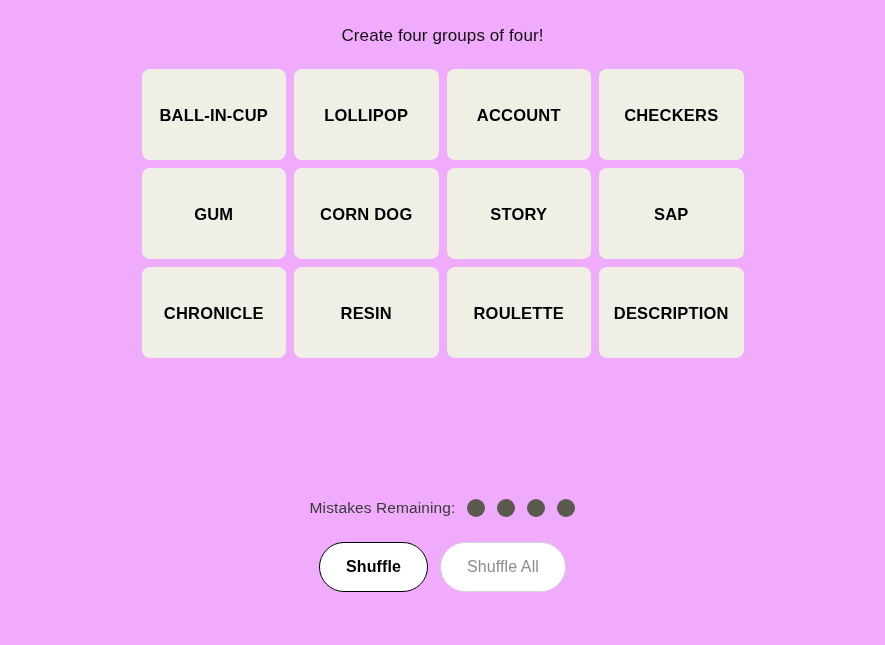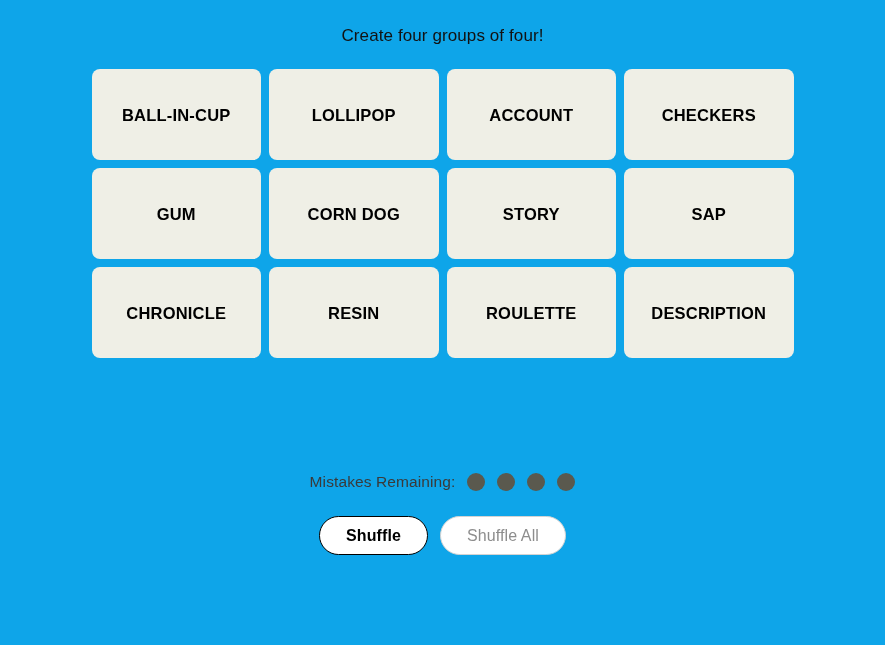--- a/index.html
+++ b/index.html
@@ -11,37 +11,37 @@
     font-family: "Liberation Sans", sans-serif;
     overflow: hidden;
   }
 
   .game-root {
     width: 885px;
     height: 645px;
     display: flex;
     flex-direction: column;
     align-items: center;
-    background: #0ea5e9;
+    background: #f0abfc;
   }
 
   
   .game-title {
     margin-top: 25px;
     font-size: 17px;
     font-weight: 400;
     color: #121212;
     letter-spacing: 0.1px;
     line-height: 22px;
   }
 
   
   .tile-grid {
     margin-top: 22px;
-    width: 702px;
+    width: 602px;
     display: grid;
     grid-template-columns: repeat(4, 1fr);
     grid-template-rows: repeat(4, 91px);
     gap: 8px 8px;
   }
 
   .tile {
     background: #efefe6;
     border: none;
     border-radius: 8px;
@@ -59,21 +59,21 @@
     font-weight: 700;
     color: #000000;
     letter-spacing: 0.2px;
     line-height: 20px;
     white-space: pre-line;
     text-transform: uppercase;
   }
 
   
   .mistakes-row {
-    margin-top: 16px;
+    margin-top: 42px;
     display: flex;
     align-items: center;
     justify-content: center;
     gap: 12px;
   }
 
   .mistakes-label {
     font-size: 15.5px;
     font-weight: 400;
     color: #3a3a3a;
@@ -97,21 +97,21 @@
   
   .actions-row {
     margin-top: 25px;
     display: flex;
     align-items: center;
     justify-content: center;
     gap: 12px;
   }
 
   .action-btn {
-    height: 39px;
+    height: 50px;
     border-radius: 25px;
     background: #ffffff;
     font-family: "Liberation Sans", sans-serif;
     font-size: 16px;
     letter-spacing: 0.1px;
     cursor: pointer;
     display: flex;
     align-items: center;
     justify-content: center;
     padding: 0 26px;

